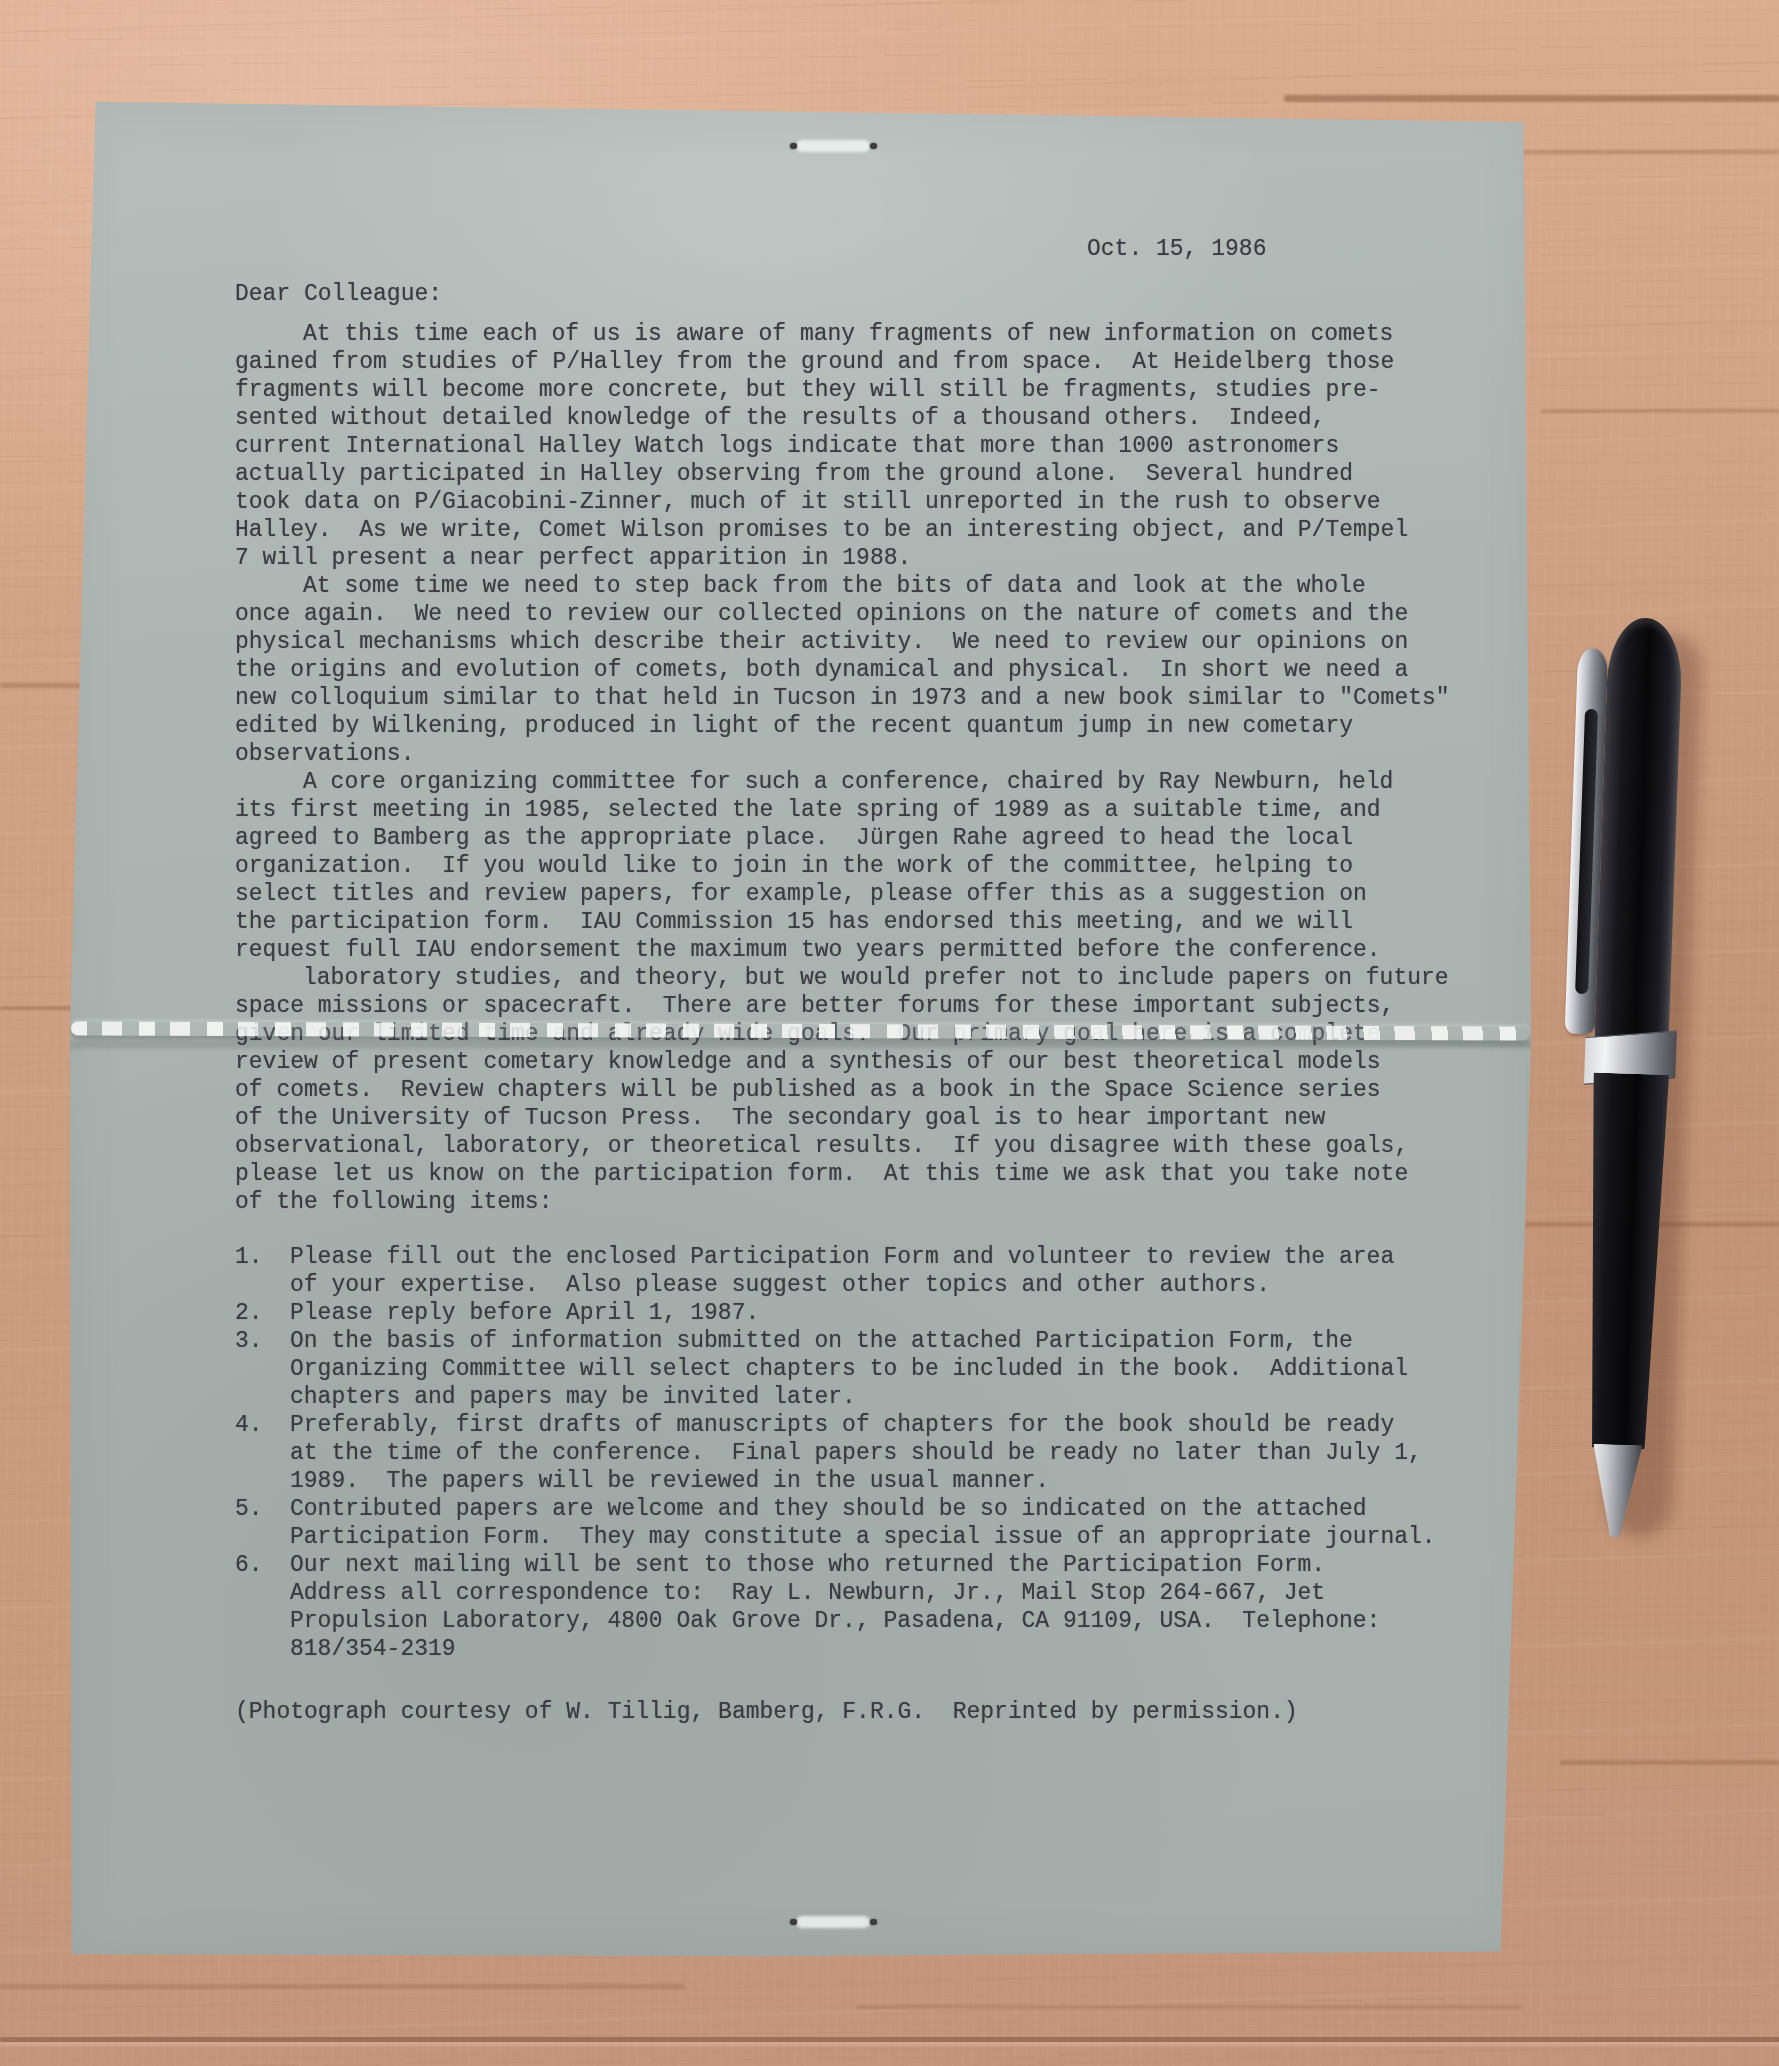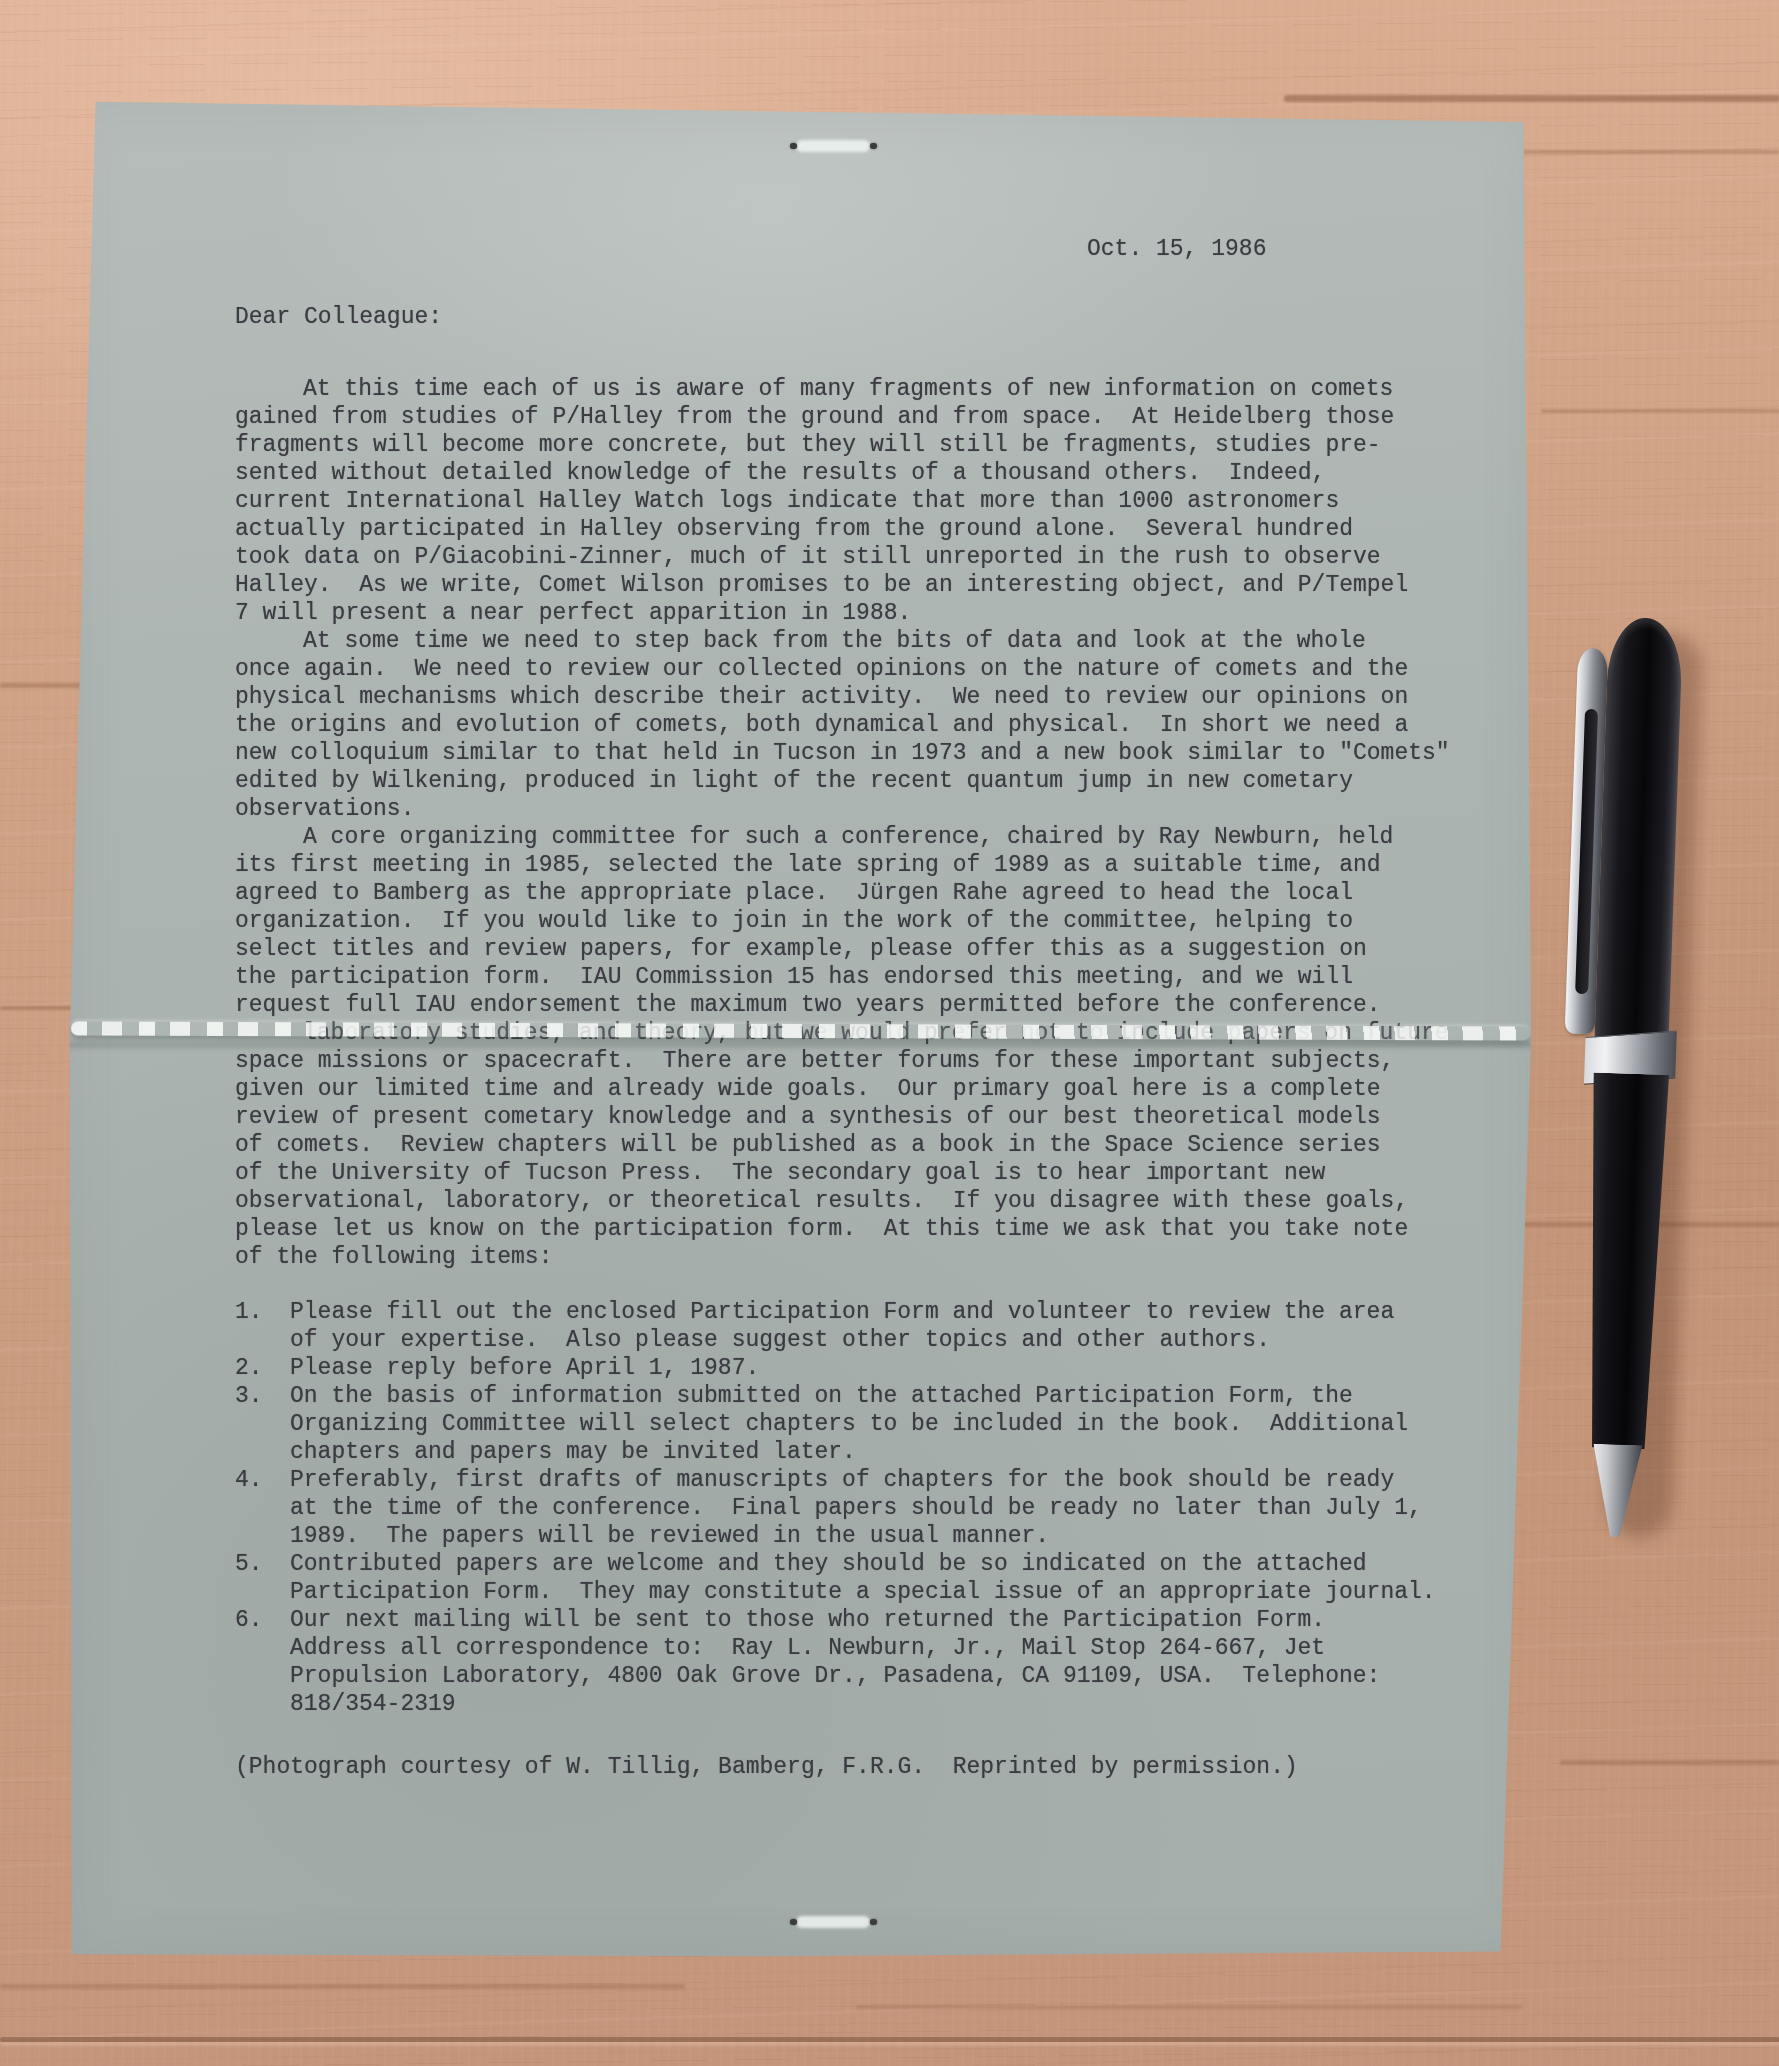--- a/index.html
+++ b/index.html
@@ -70,23 +70,23 @@
   .staple .dot.l{left:1.9px;} .staple .dot.r{left:82px;}
   .staple-top{left:721px;top:36px;}
   .staple-bottom{left:721px;top:1812px;}
 
   
   .letter{position:absolute;left:168px;top:0;width:1236px;
     font-size:23px;line-height:28px;color:var(--ink,#33323a);
     text-shadow:0 0 1px rgba(42,42,50,.5);opacity:.93;}
   .line{white-space:pre;}
   .date-line{margin-top:135px;margin-left:852px;white-space:pre;}
-  .salutation{margin-top:40px;white-space:pre;}
+  .salutation{margin-top:17px;white-space:pre;}
   .para{}
-  .para.first{margin-top:44px;}
+  .para.first{margin-top:12px;}
   .para .line:first-child{text-indent:68px;}
   .items{margin-top:27px;}
   .item{position:relative;padding-left:55px;}
   .item .item-num{position:absolute;left:0;top:0;white-space:pre;}
   .footer-note{margin-top:35px;white-space:pre;}
 
   
   .pen{position:absolute;left:1560px;top:616px;width:173px;height:942px;
        transform:rotate(2deg);transform-origin:87px 9.5px;}
   .pen-shadow{position:absolute;left:63px;top:17px;width:67px;height:904px;

